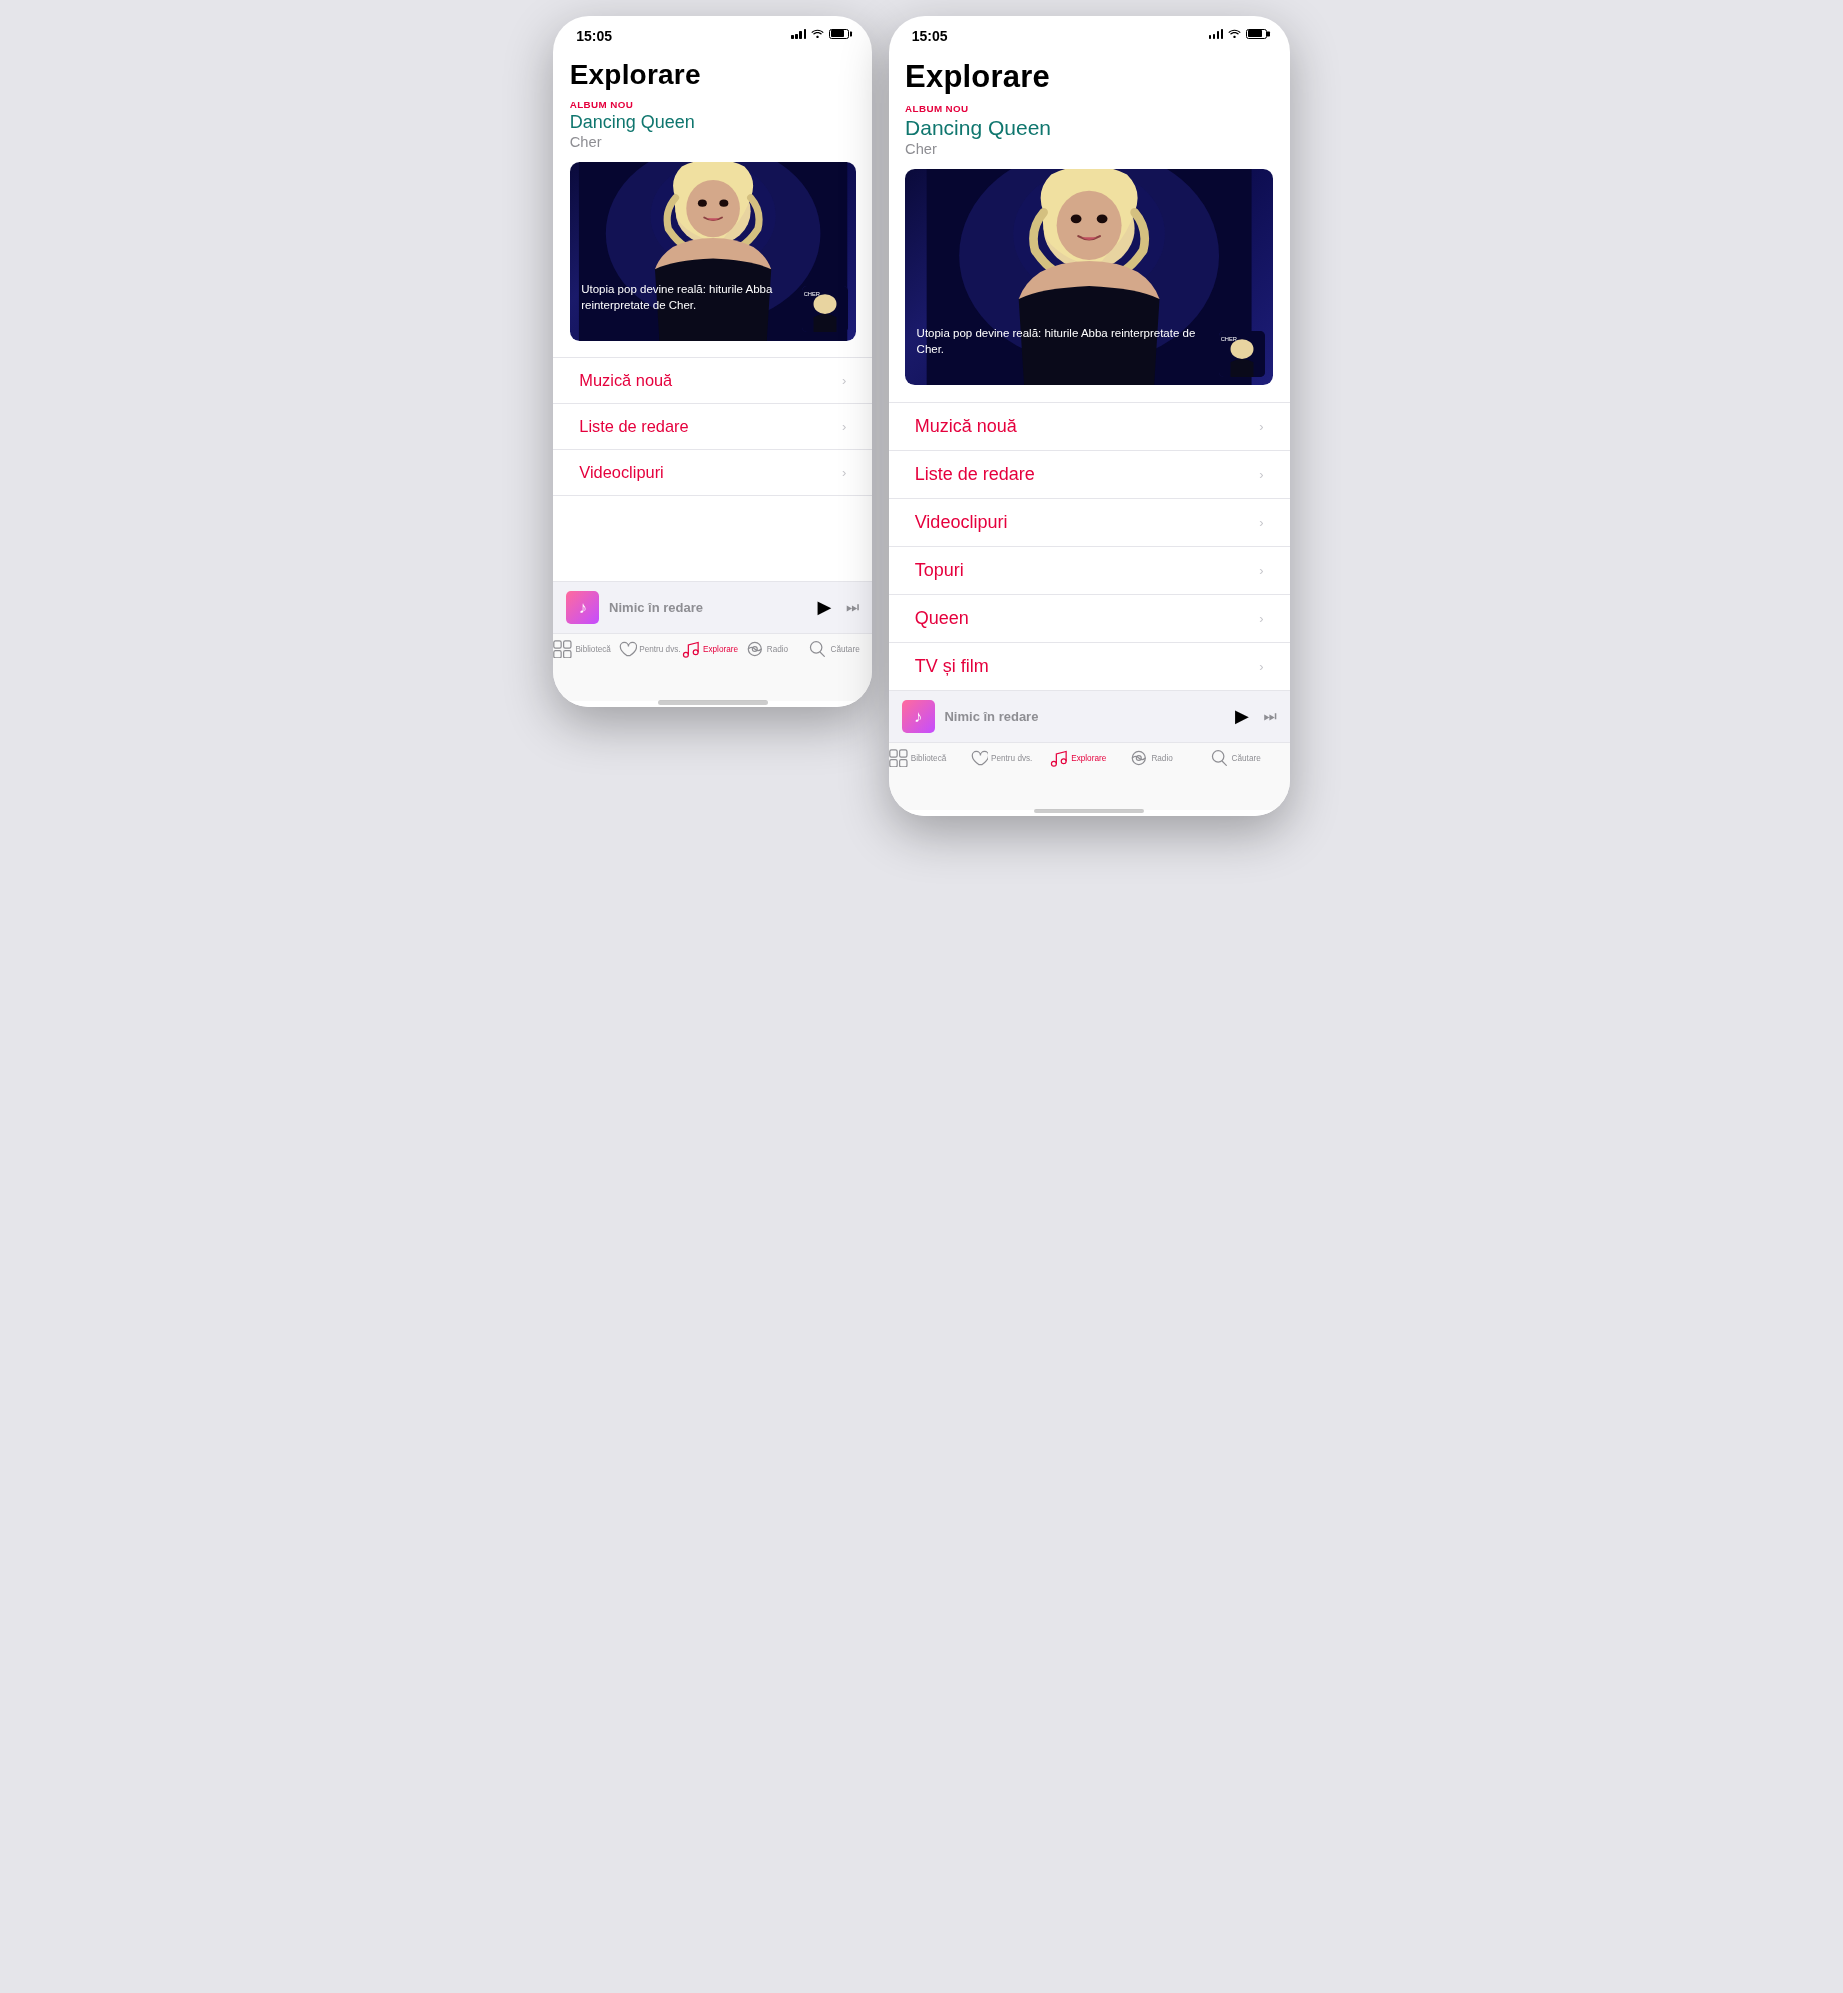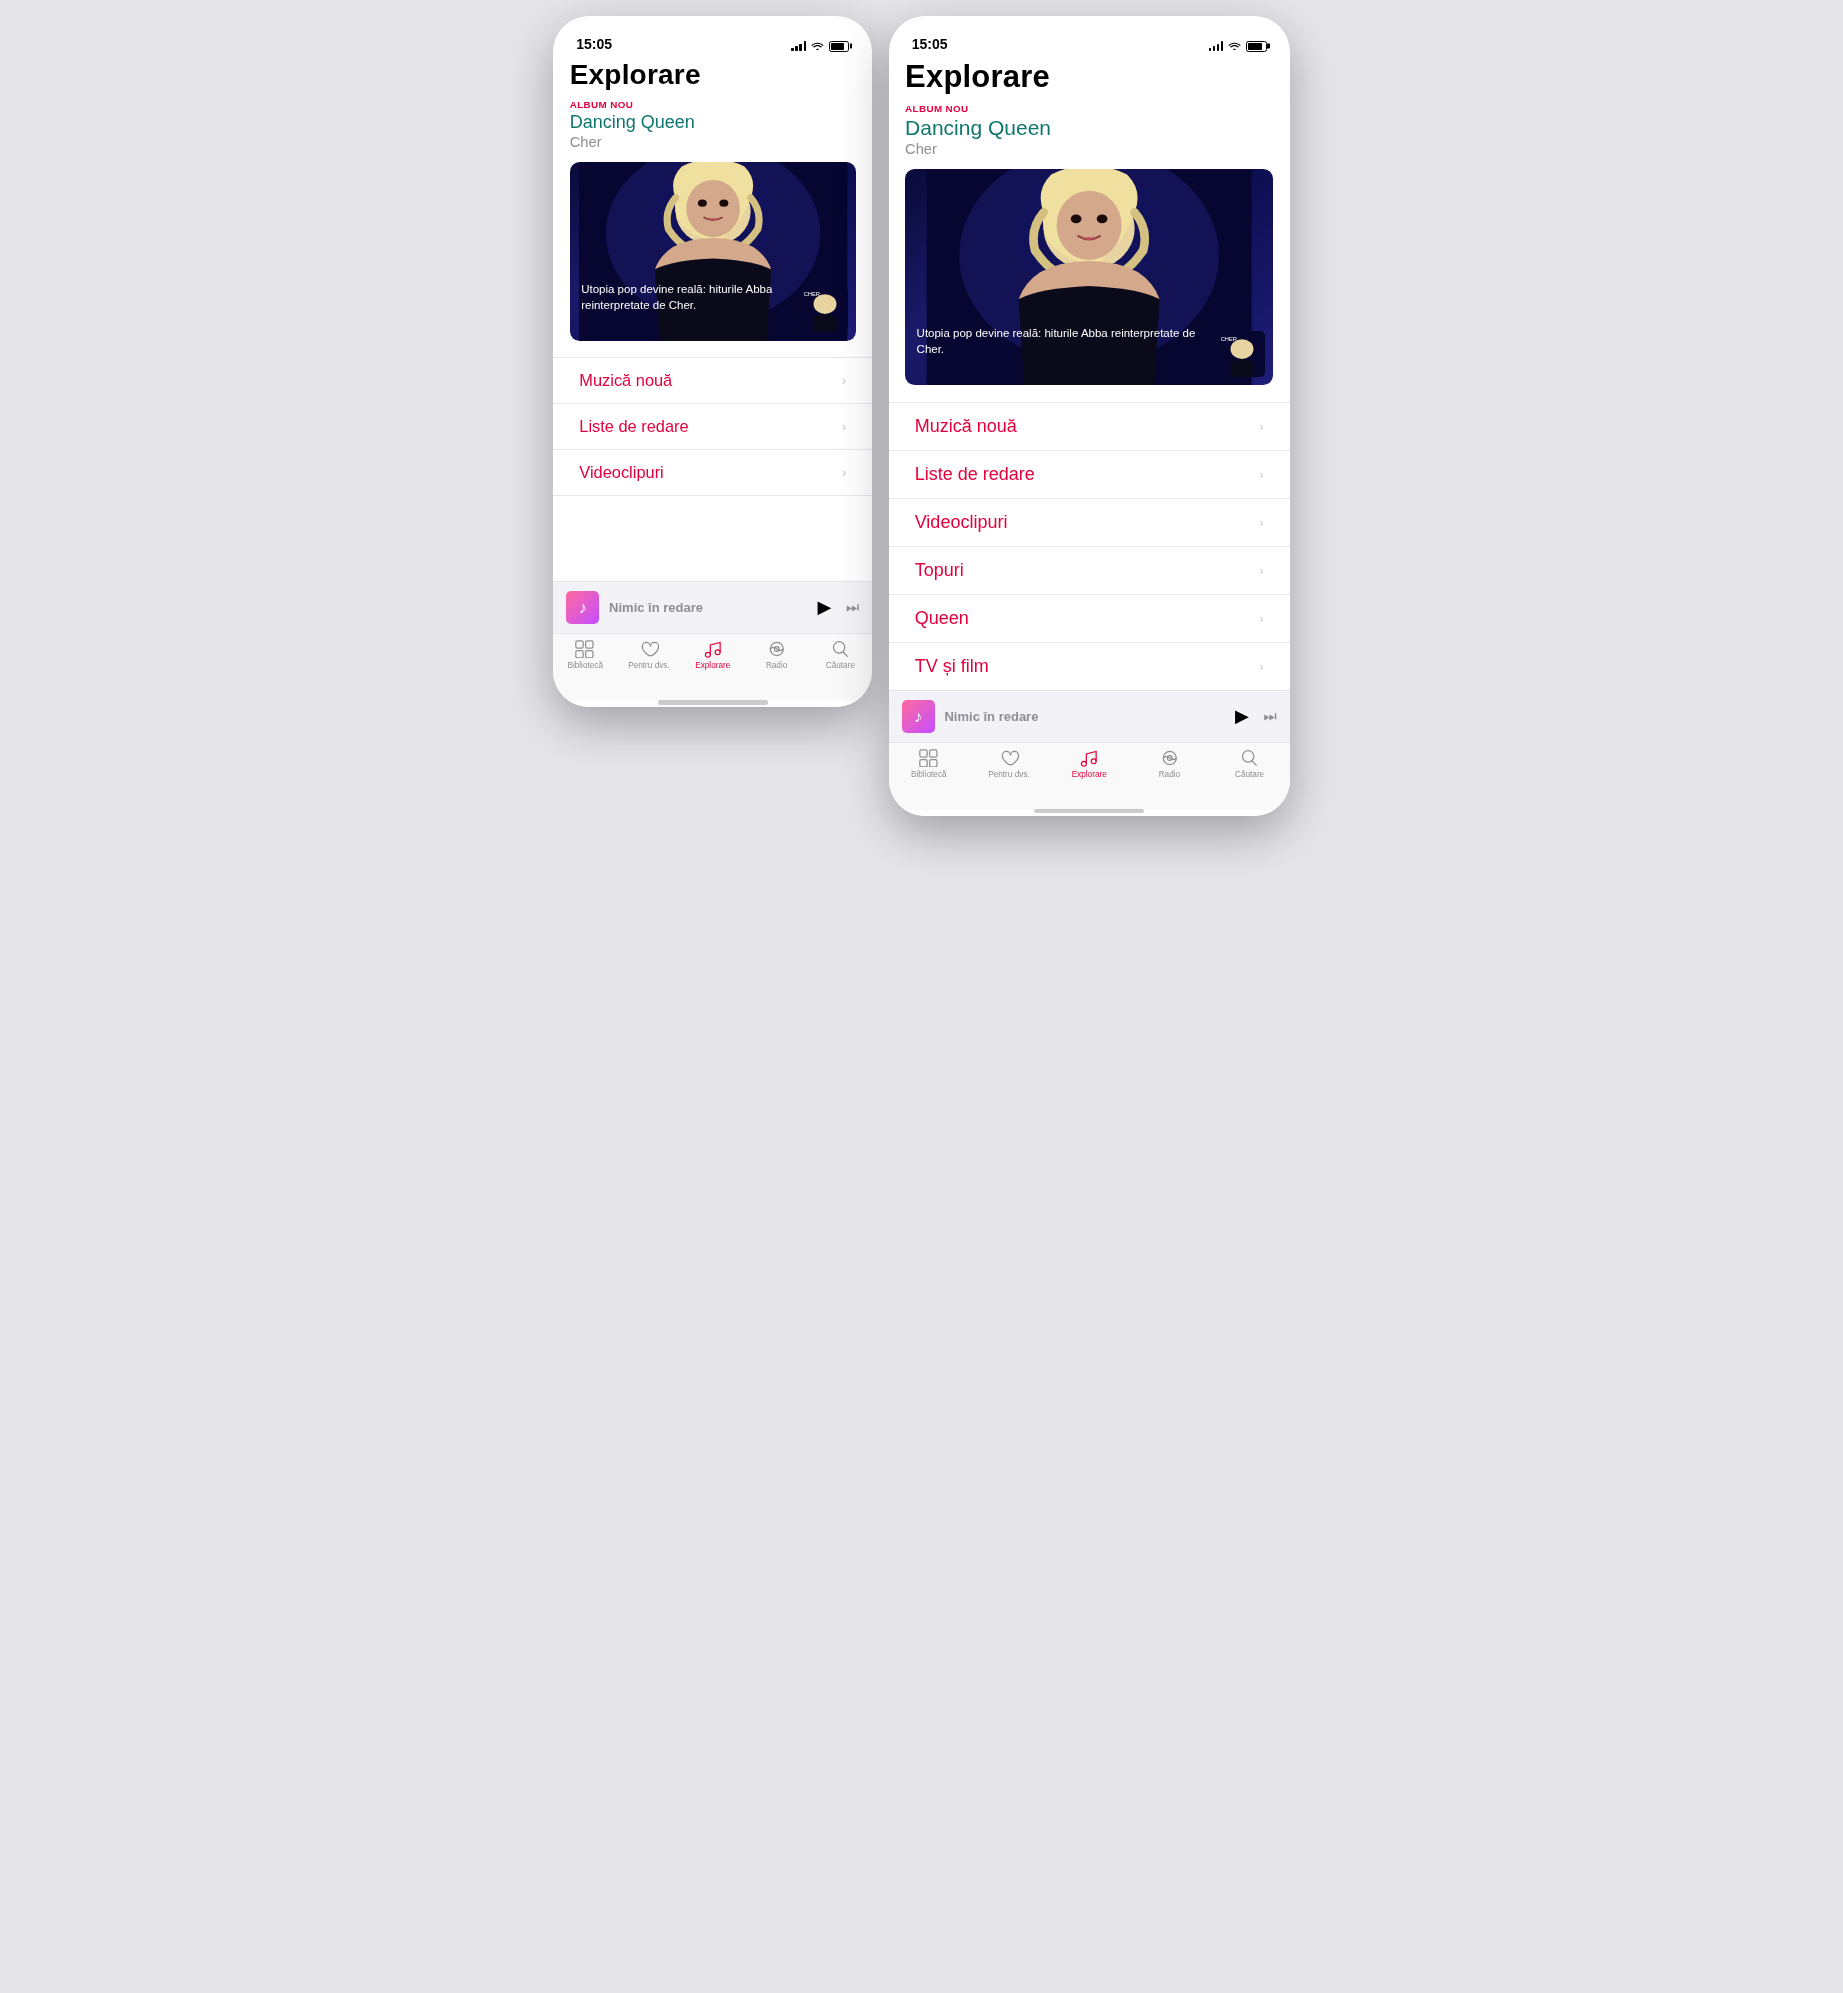--- a/index.html
+++ b/index.html
@@ -21,21 +21,21 @@
       overflow: hidden;
       box-shadow: 0 16.4px 49px rgba(0,0,0,0.3);
       display: flex;
       flex-direction: column;
       min-height: 691px;
       position: relative;
     }
     .status-bar {
       display: flex;
       justify-content: space-between;
-      align-items: flex-end;
+      align-items: flex-start;
       padding: 11.5px 23px 0 23px;
       height: 36px;
       flex-shrink: 0;
     }
     .status-time {
       font-size: 14px;
       font-weight: 600;
       color: #000;
     }
     .status-icons {
@@ -245,21 +245,21 @@
       background: rgba(249,249,249,0.95);
       border-top: 0.8px solid #e5e5ea;
       display: flex;
       align-items: flex-start;
       padding-top: 6.5px;
       flex-shrink: 0;
     }
     .tab-item {
       flex: 1;
       display: flex;
-      flex-direction: column;
+      flex-direction: row;
       align-items: center;
       gap: 2.5px;
       cursor: pointer;
     }
     .tab-label {
       font-size: 8.2px;
       color: #8e8e93;
     }
     .tab-label.active {
       color: #e5003d;

